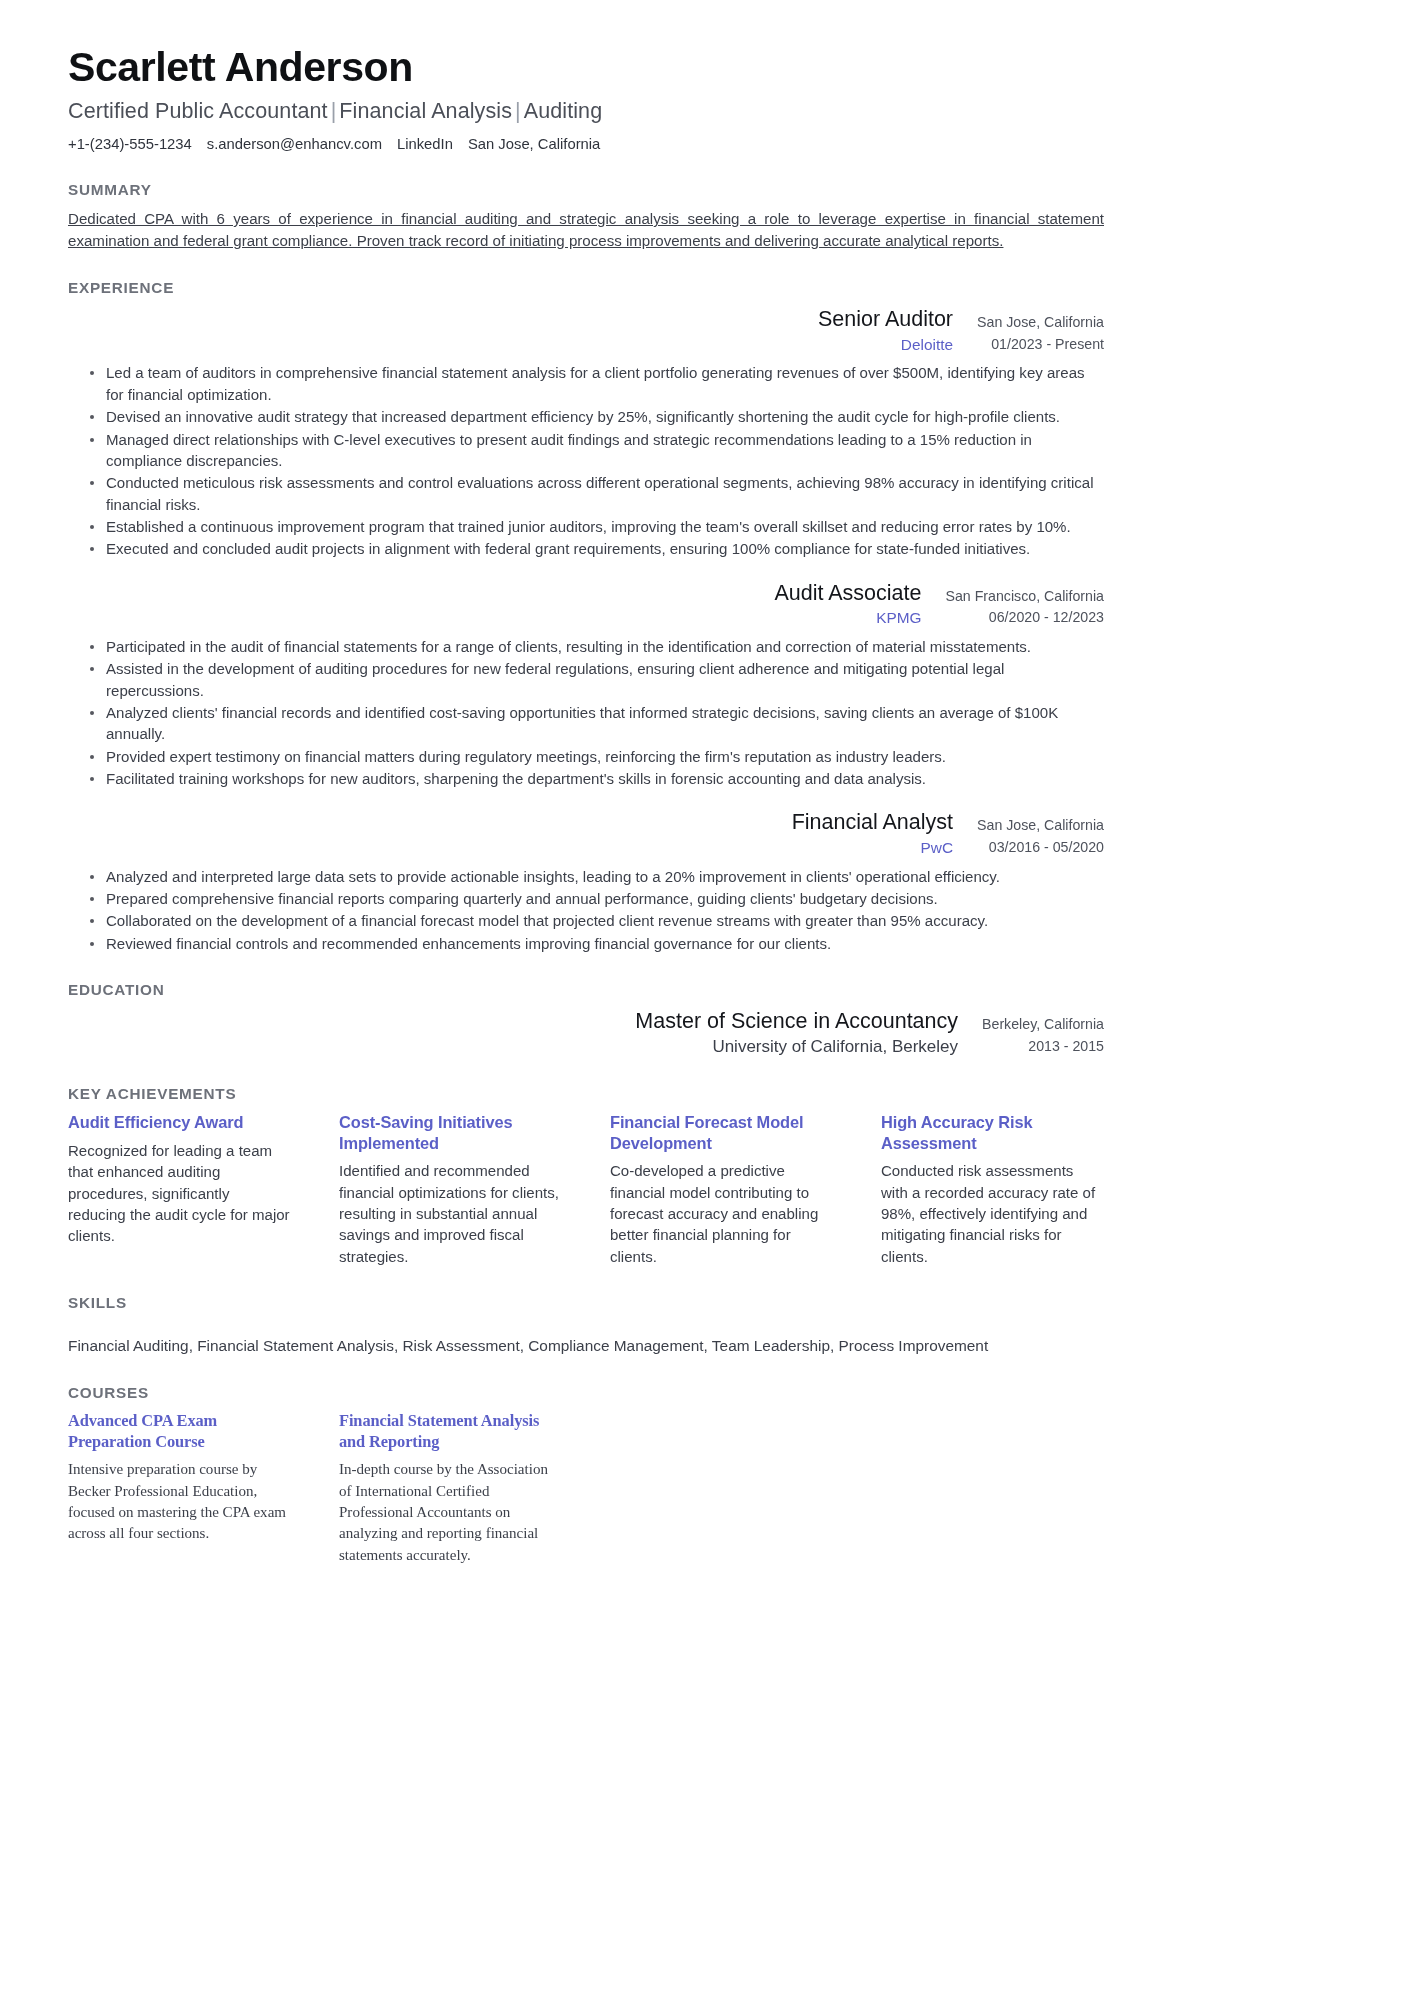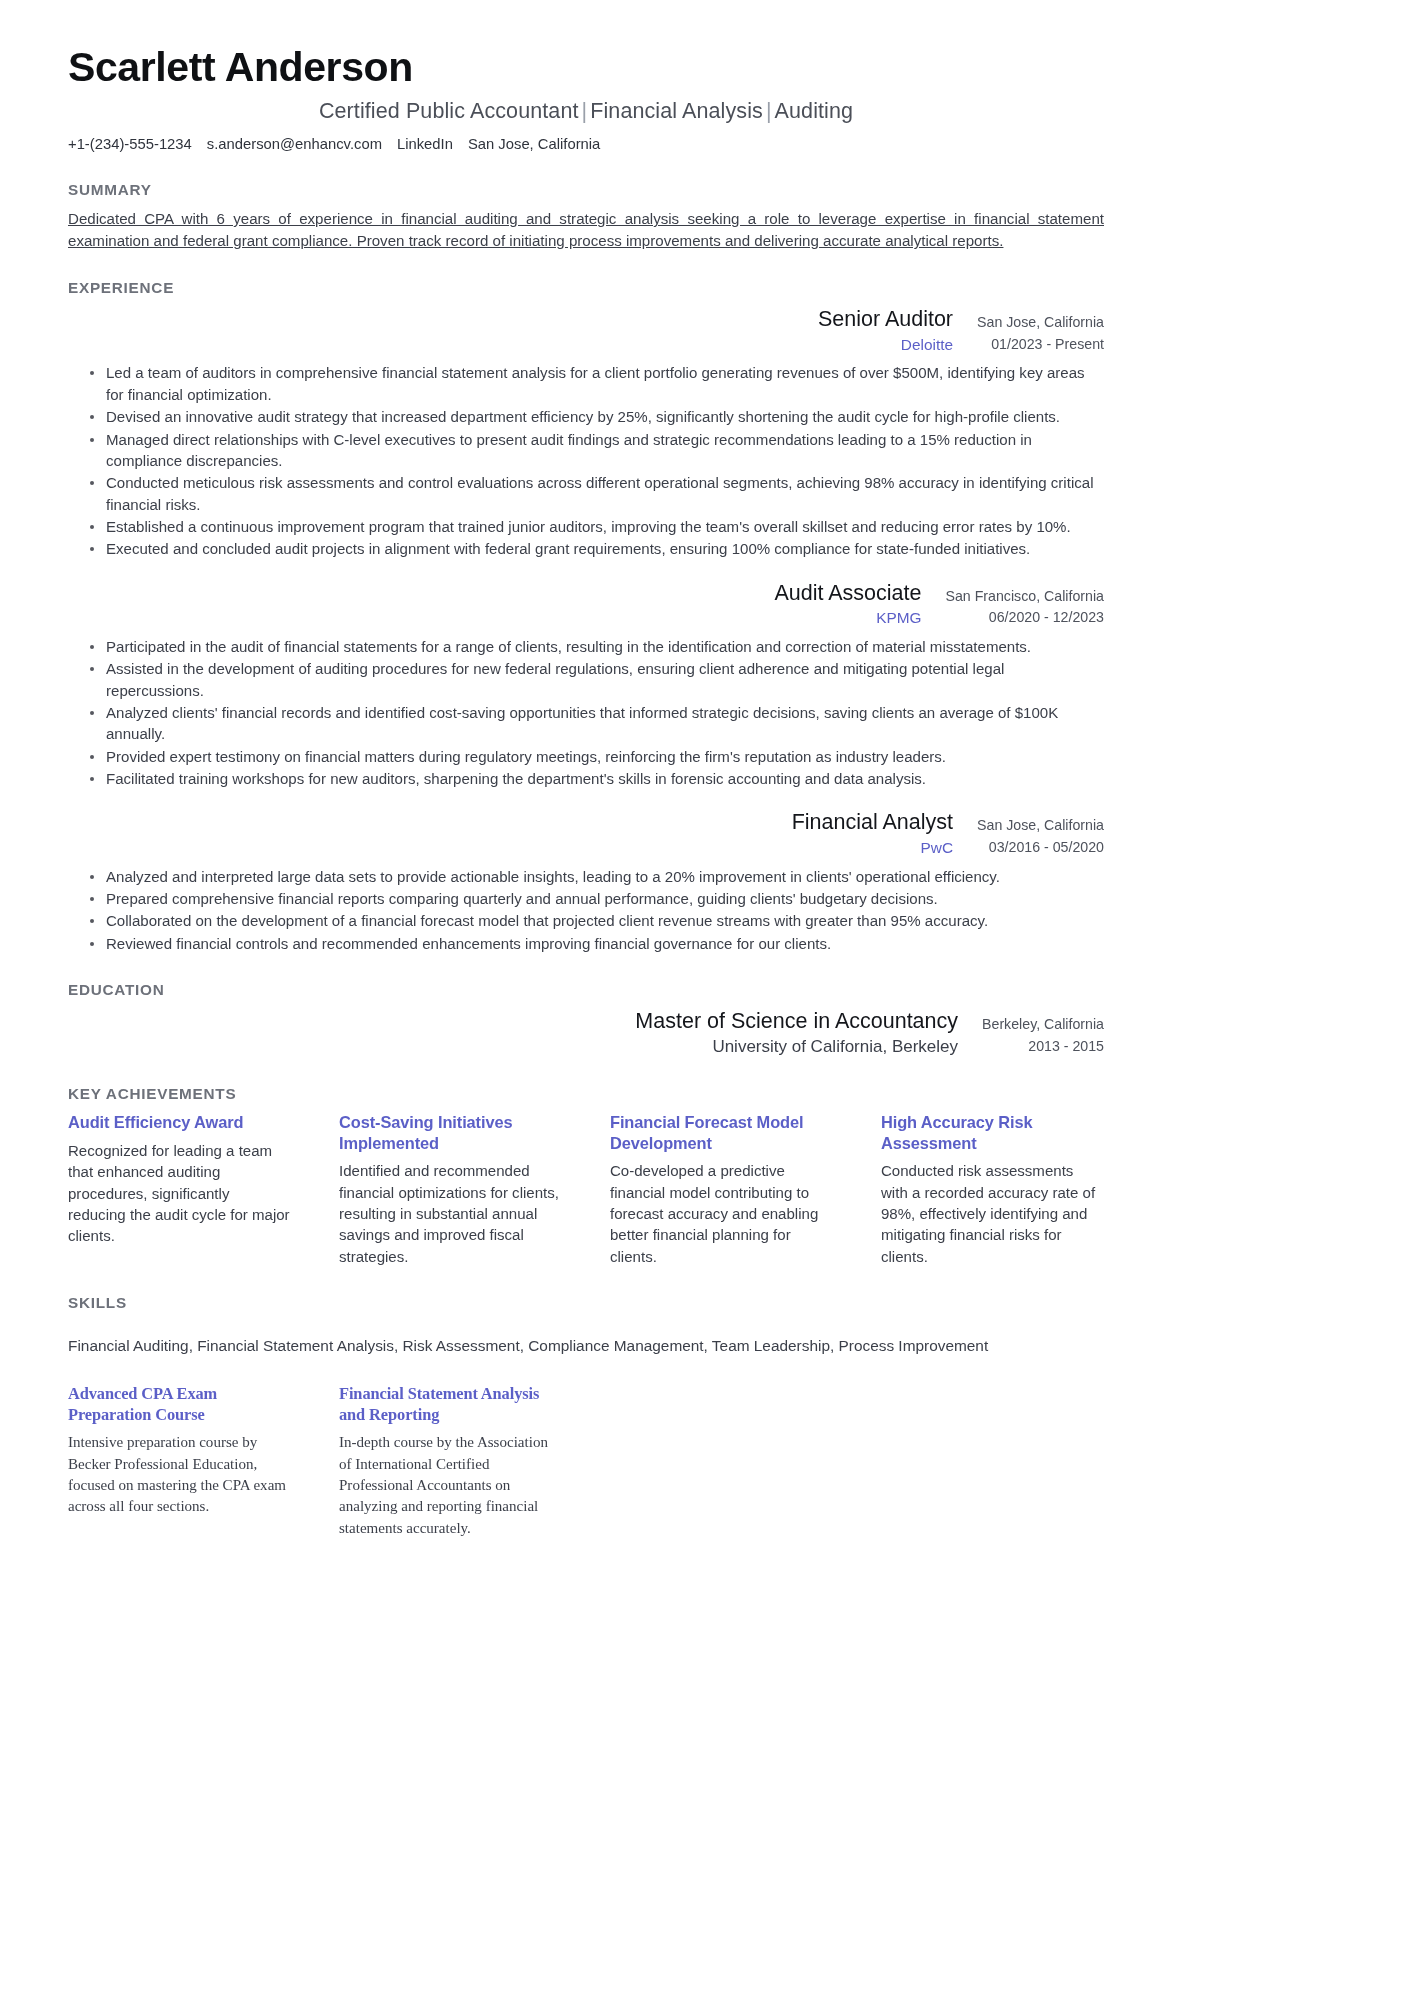--- a/index.html
+++ b/index.html
@@ -31,21 +31,20 @@
     line-height: 1.12;
     margin: 0 0 8px 0;
   }
   .headline {
     font-size: 21.5px;
     font-weight: 400;
     color: #4b4f58;
     line-height: 1.2;
     margin: 0 0 10px 0;
     letter-spacing: 0.1px;
-    text-align: center;
   }
   .headline .sep {
     color: #9aa0aa;
     padding: 0 3px;
     font-weight: 300;
   }
   .contact {
     font-size: 14.8px;
     color: #2f333c;
     line-height: 1.3;
@@ -311,20 +310,21 @@
       </div>
     </div>
   </section>
 
   <section class="section">
     <h2 class="section-title">SKILLS</h2>
     <div class="skills-line">Financial Auditing,  Financial Statement Analysis,  Risk Assessment,  Compliance Management,  Team Leadership,  Process Improvement</div>
   </section>
 
   <section class="section">
+    <h2 class="section-title">COURSES</h2>
     <div class="two-col courses-grid">
       <div>
         <div class="course-title">Advanced CPA Exam Preparation Course</div>
         <p class="course-desc">Intensive preparation course by Becker Professional Education, focused on mastering the CPA exam across all four sections.</p>
       </div>
       <div>
         <div class="course-title">Financial Statement Analysis and Reporting</div>
         <p class="course-desc">In-depth course by the Association of International Certified Professional Accountants on analyzing and reporting financial statements accurately.</p>
       </div>
     </div>

